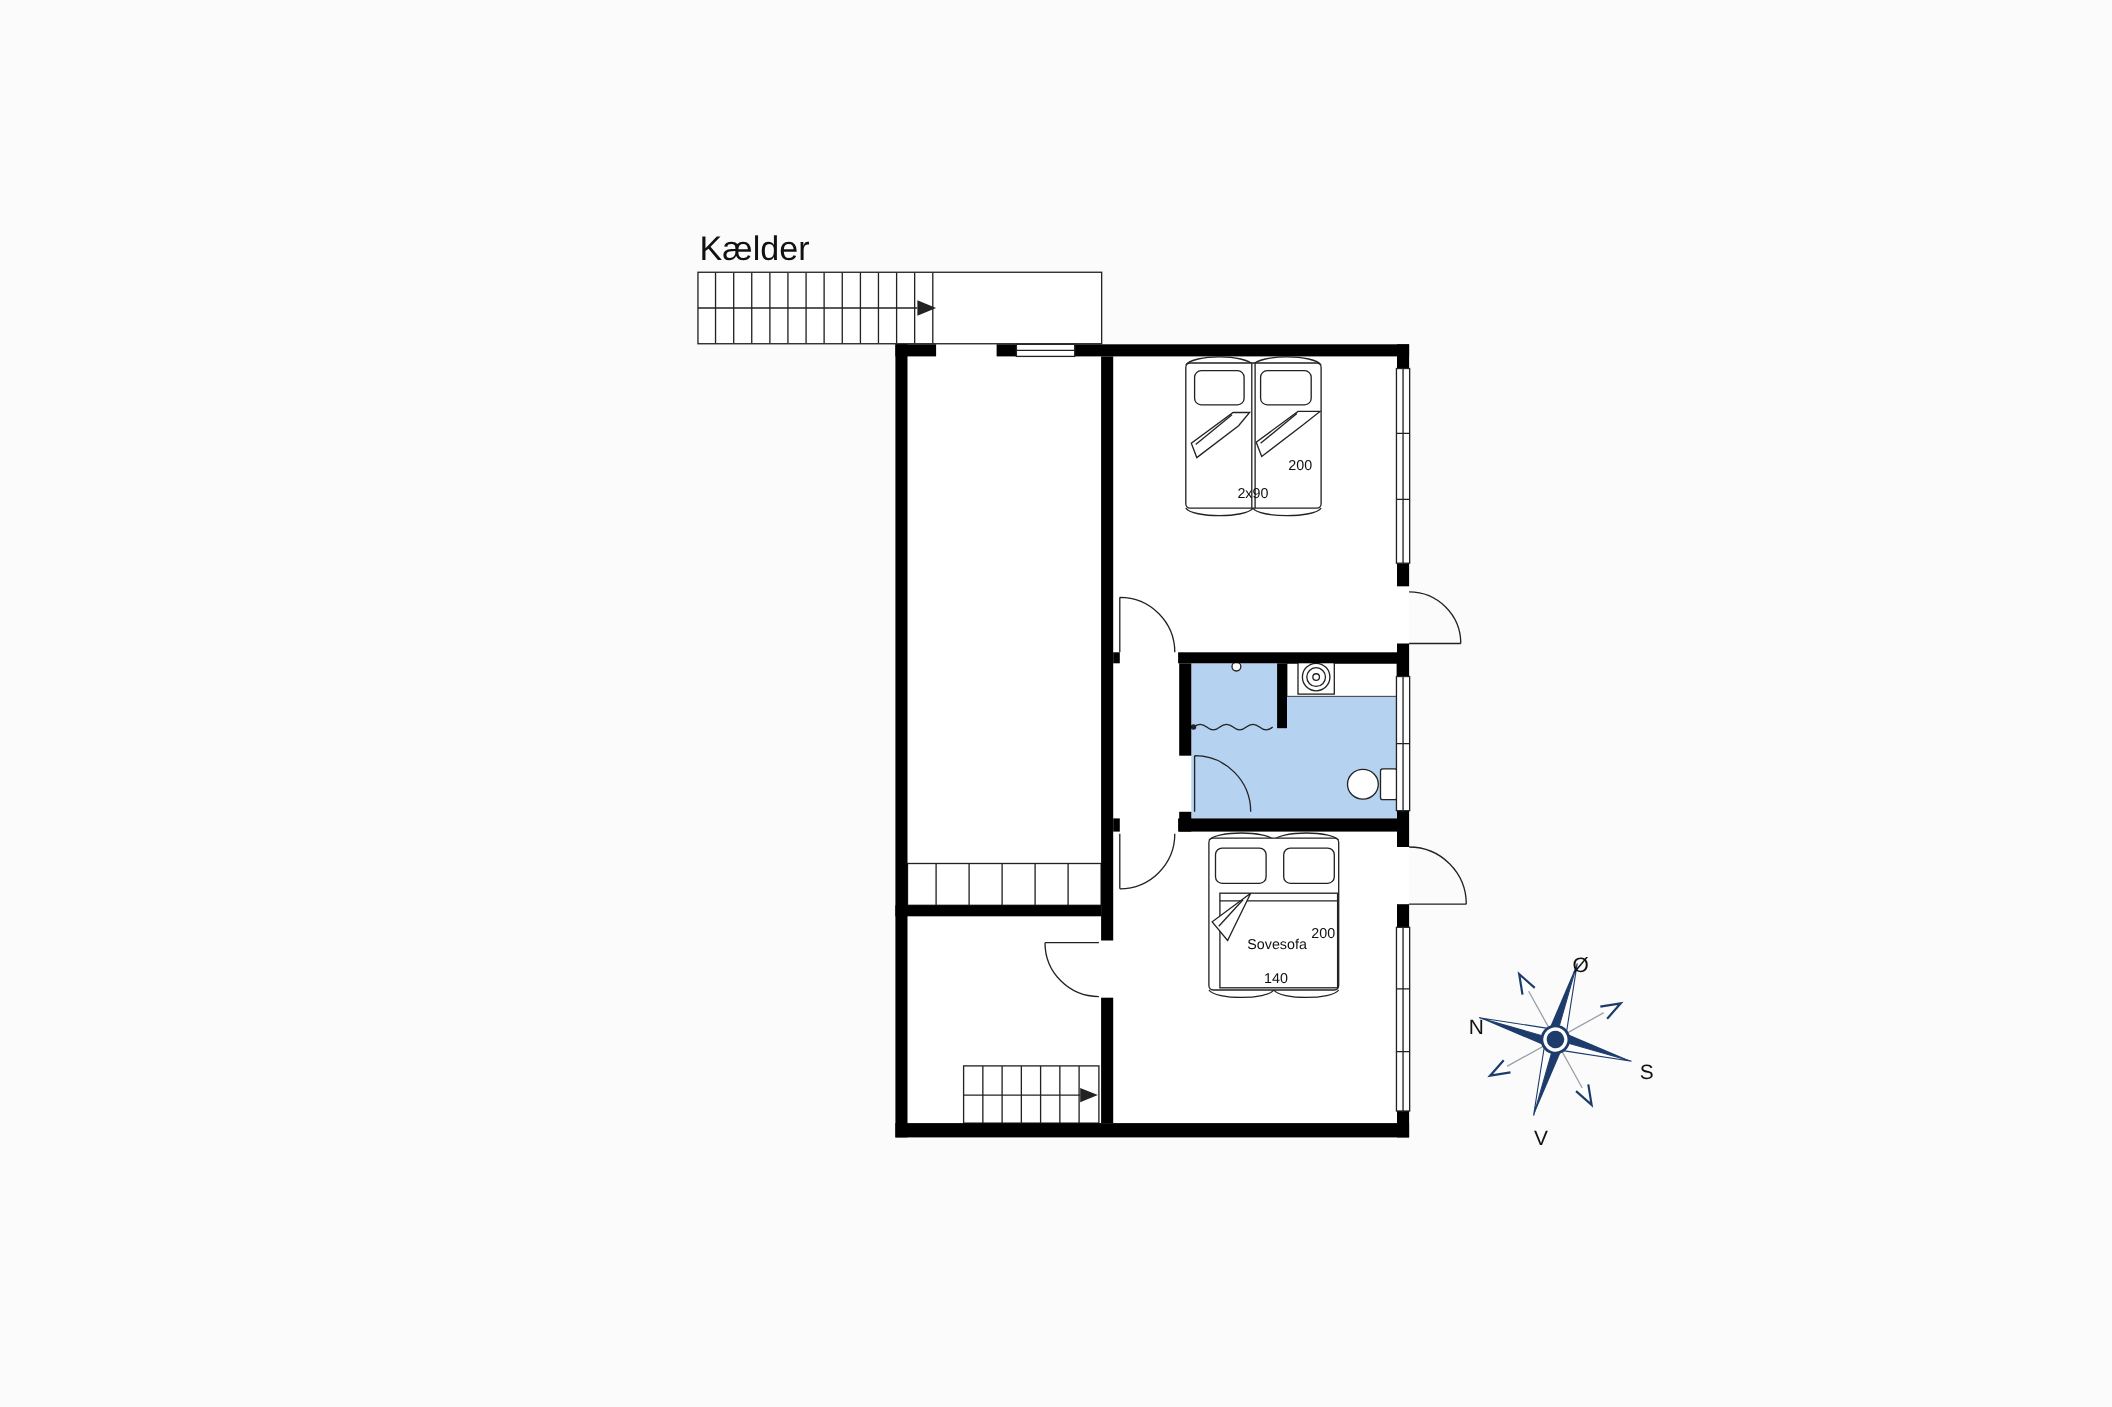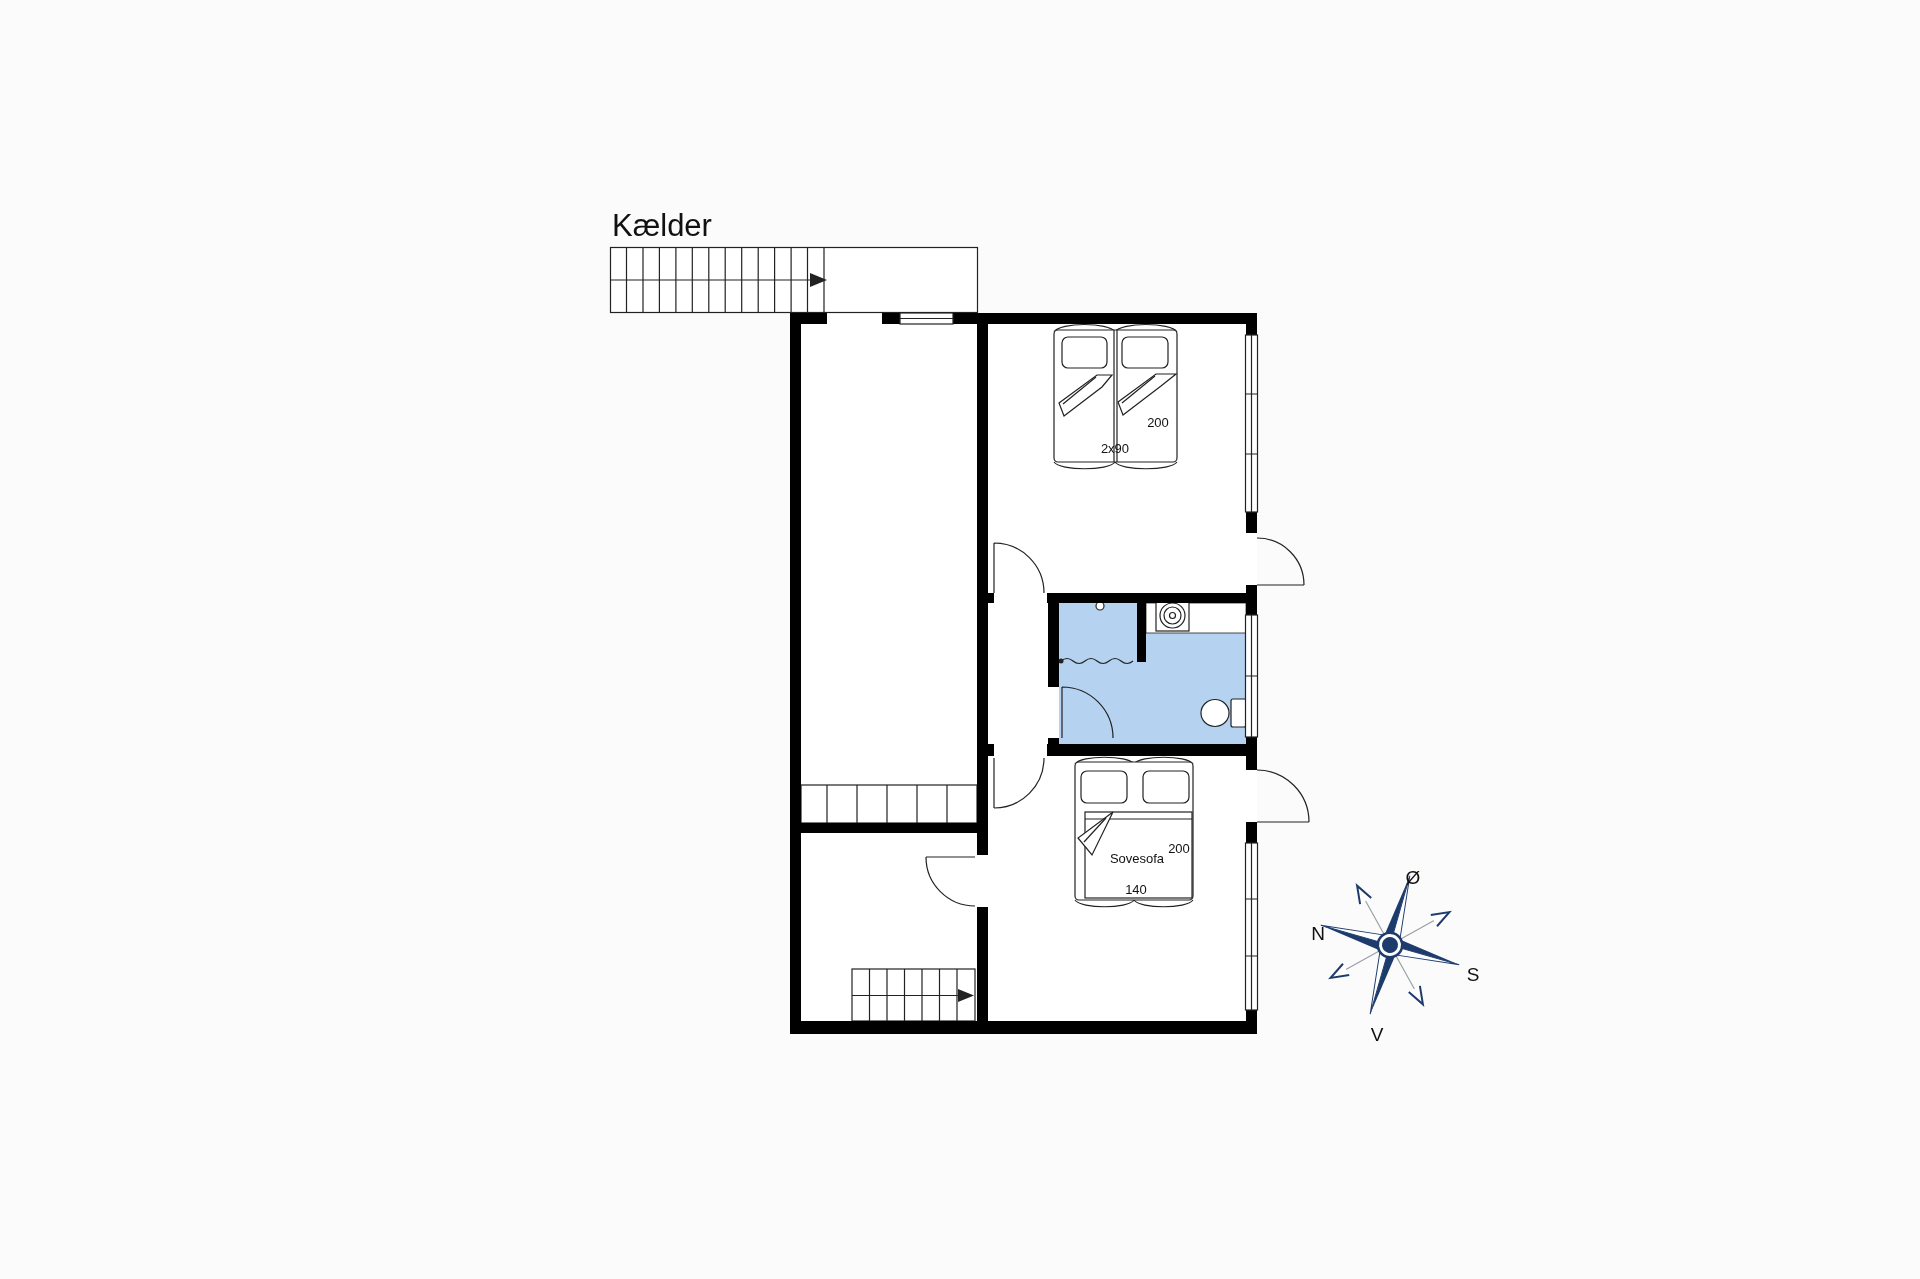--- a/index.html
+++ b/index.html
@@ -1,17 +1,17 @@
 <!DOCTYPE html>
 <html style="--background: #fbfbfb; --wall: #000000; --line: #222222; --text: #111111; --bathroom-fill: #b5d2f0; --compass-navy: #1d3c6c;"><head>
 <meta charset="utf-8">
 <style>
   html,body{margin:0;padding:0;}
   body{width:1920px;height:1279px;background:var(--background,#fbfbfb);font-family:"Liberation Sans",sans-serif;}
-  #stage{position:relative;width:1636px;height:1279px;overflow:hidden;}
+  #stage{position:relative;width:1636px;height:1279px;overflow:hidden;margin-left:24px;}
   svg{position:absolute;left:0;top:0;}
   .wall{fill:var(--wall,#000);}
   .tl{stroke:var(--line,#222);stroke-width:1.2;fill:none;}
   .tlw{stroke:var(--line,#222);stroke-width:1.2;fill:#fff;}
   .blue{fill:var(--bathroom-fill,#b5d2f0);}
   .arrow{fill:var(--line,#222);}
   .title-text{font-size:31px;fill:var(--text,#111);}
   .dim-text{font-size:13px;fill:var(--text,#111);text-anchor:middle;}
   .cmp-text{font-size:19px;fill:var(--text,#111);text-anchor:middle;}
   .navy{fill:var(--compass-navy,#1d3c6c);}

